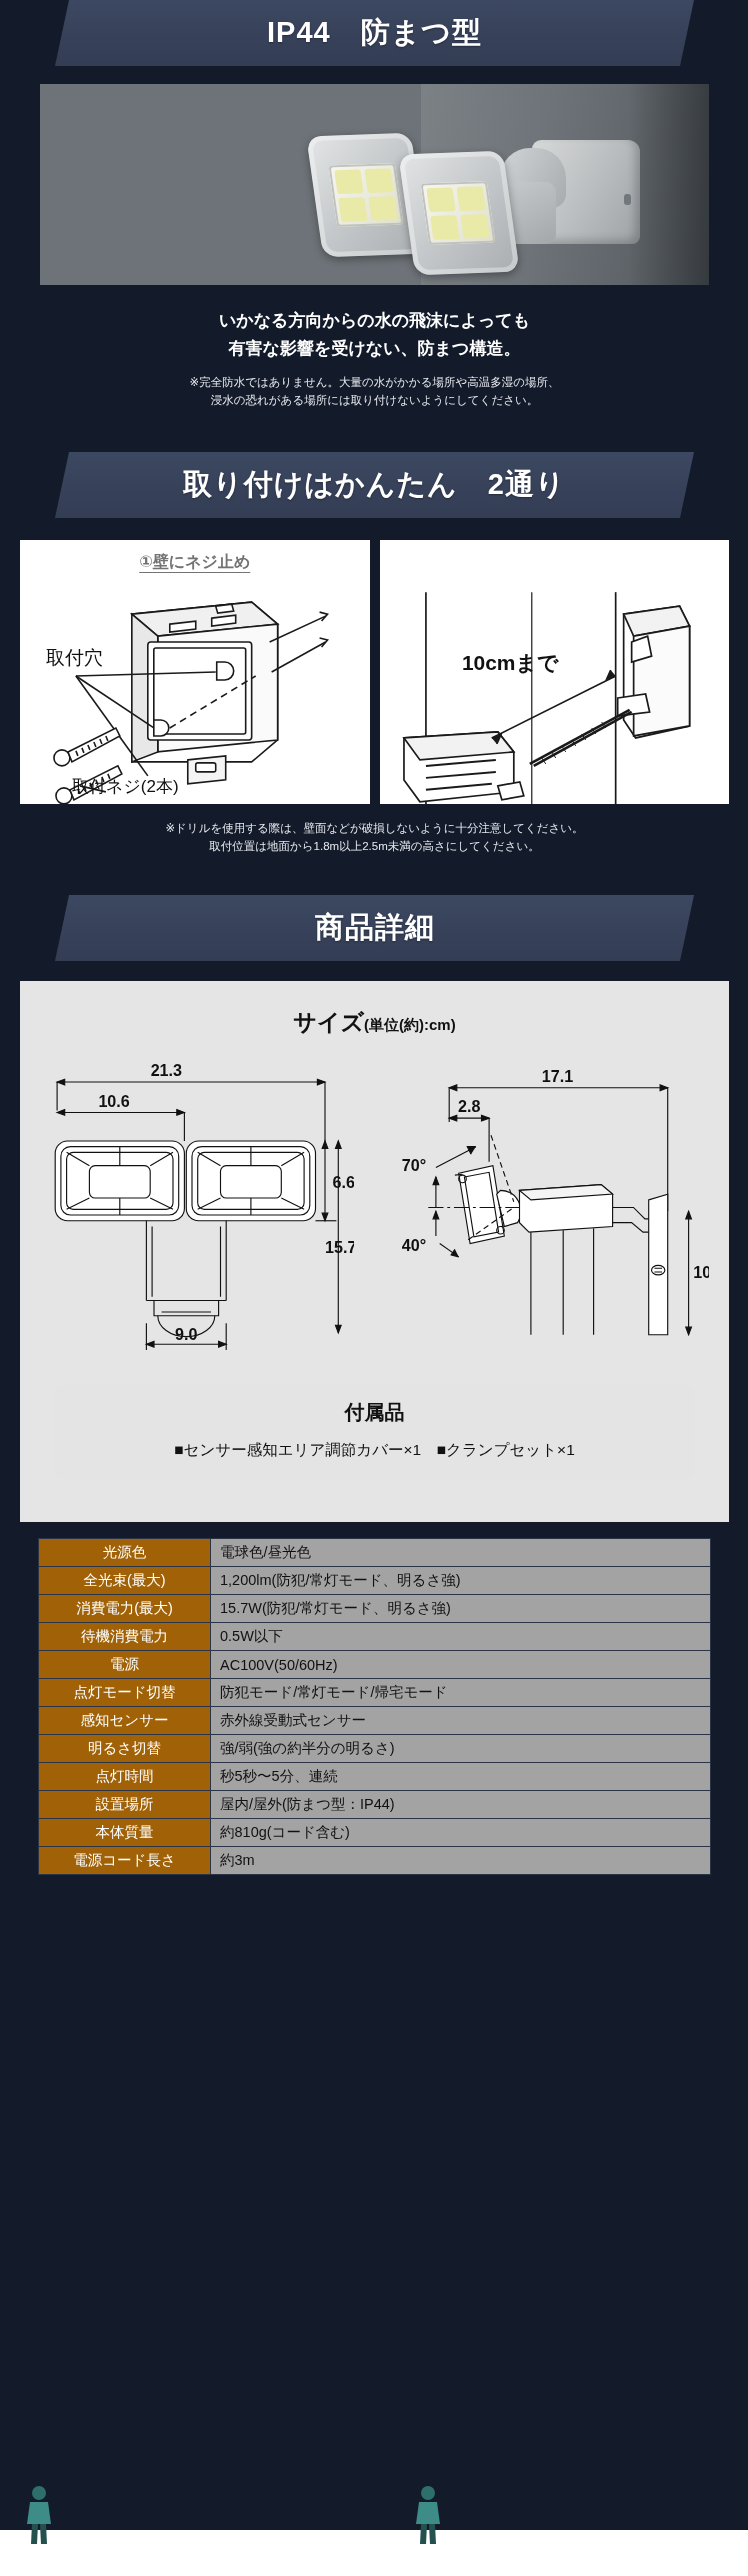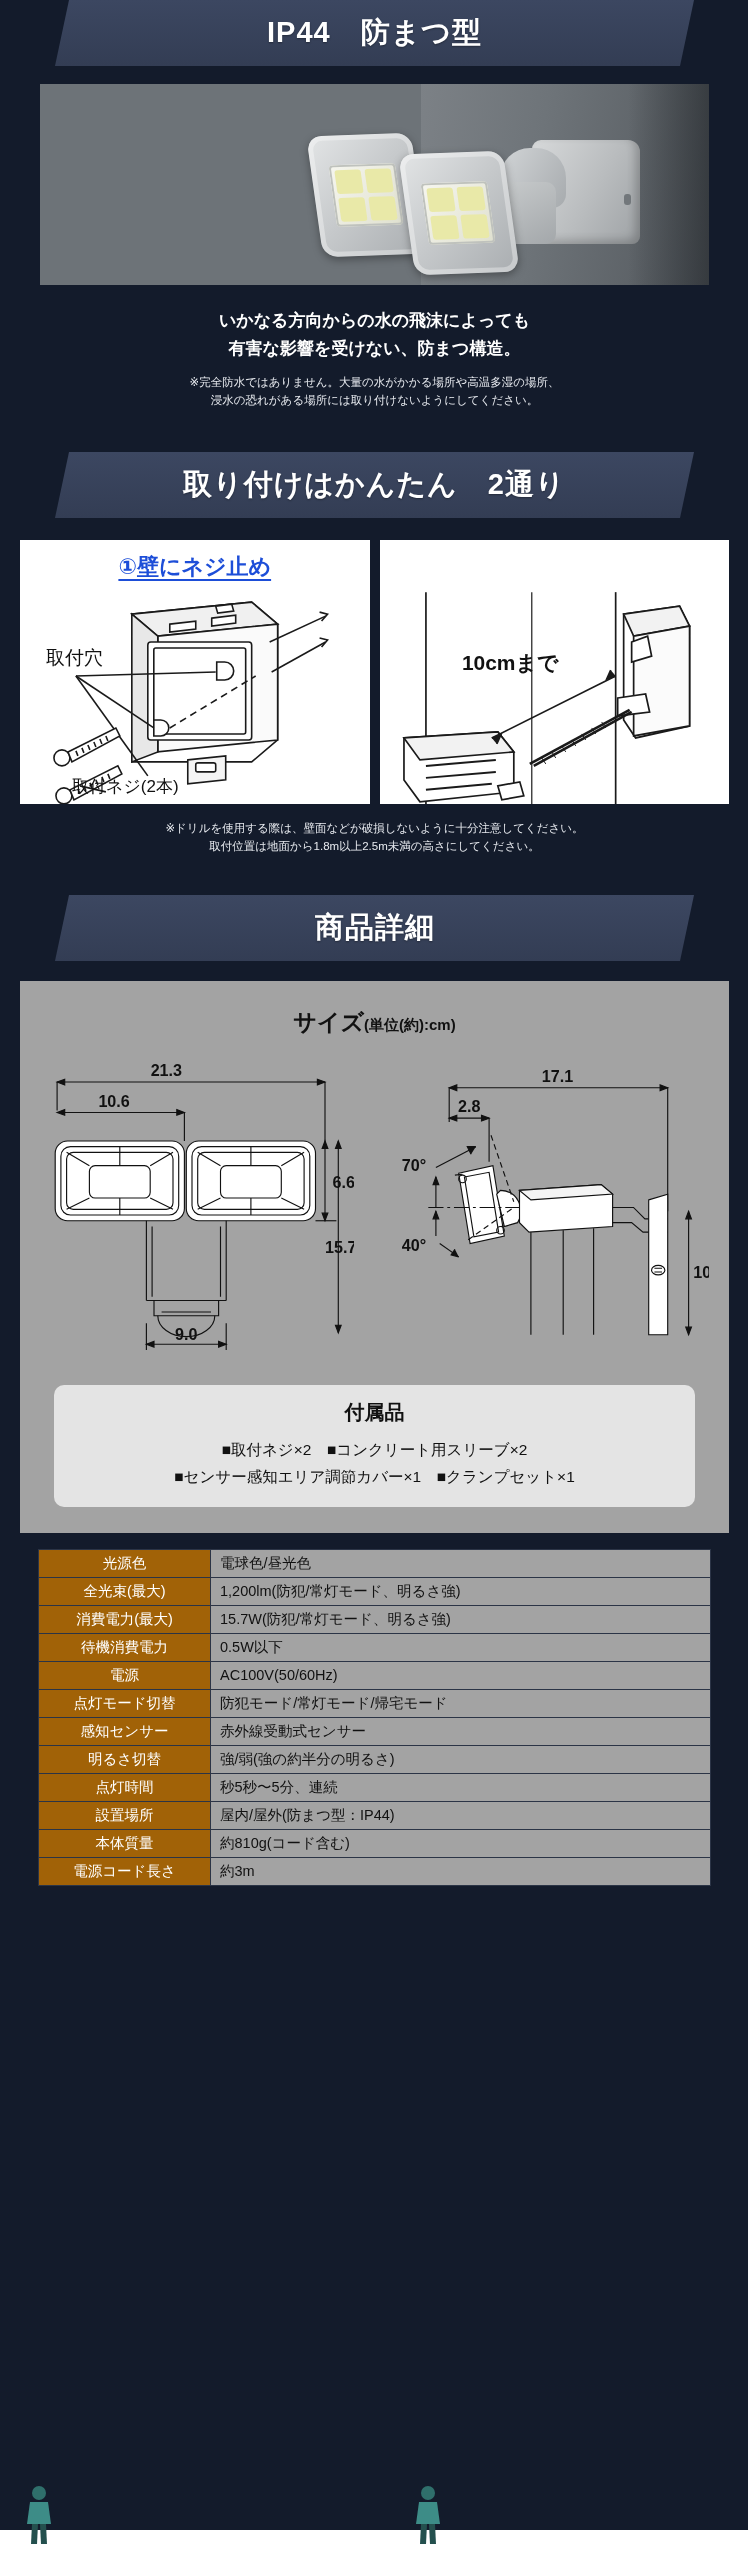--- a/index.html
+++ b/index.html
@@ -155,35 +155,35 @@
   }
   .panel {
     flex: 1;
     background: #ffffff;
     height: 264px;
     position: relative;
     overflow: hidden;
   }
   .panel-title {
     text-align: center;
-    font-size: 22px;
+    font-size: 16px;
     font-weight: bold;
-    color: #1d4ed8;
+    color: #737373;
     padding-top: 12px;
     text-decoration: underline;
     text-underline-offset: 5px;
   }
   .panel-svg { position: absolute; left: 0; top: 40px; width: 100%; height: 225px; }
 
   
   .card {
-    background: #a3a3a3;
+    background: #e5e5e5;
     width: 709px;
     margin: 20px auto 0;
-    padding: 26px 20px 26px;
+    padding: 26px 20px 43px;
   }
   .card-title {
     text-align: center;
     font-size: 23px;
     font-weight: bold;
     color: #111;
     margin-bottom: 4px;
   }
   .card-title small { font-size: 15px; font-weight: bold; }
   .dims { display: flex; justify-content: space-between; align-items: flex-start; gap: 42px; }
@@ -531,21 +531,20 @@
           <text x="77" y="66" text-anchor="middle">2.8</text>
           <text x="6" y="128">70°</text>
           <text x="6" y="212">40°</text>
           <text x="313" y="240">10.5</text>
         </g>
       </svg>
     </div>
 
     <div class="acc">
       <div class="acc-title">付属品</div>
-      <div class="acc-line">■取付ネジ×2　■コンクリート用スリーブ×2</div>
       <div class="acc-line">■センサー感知エリア調節カバー×1　■クランプセット×1</div>
     </div>
   </div>
 
   <table class="spec">
     <tbody id="spec-body">
         <tr>
           <td class="k">光源色</td>
           <td class="v">電球色/昼光色</td>
         </tr>

